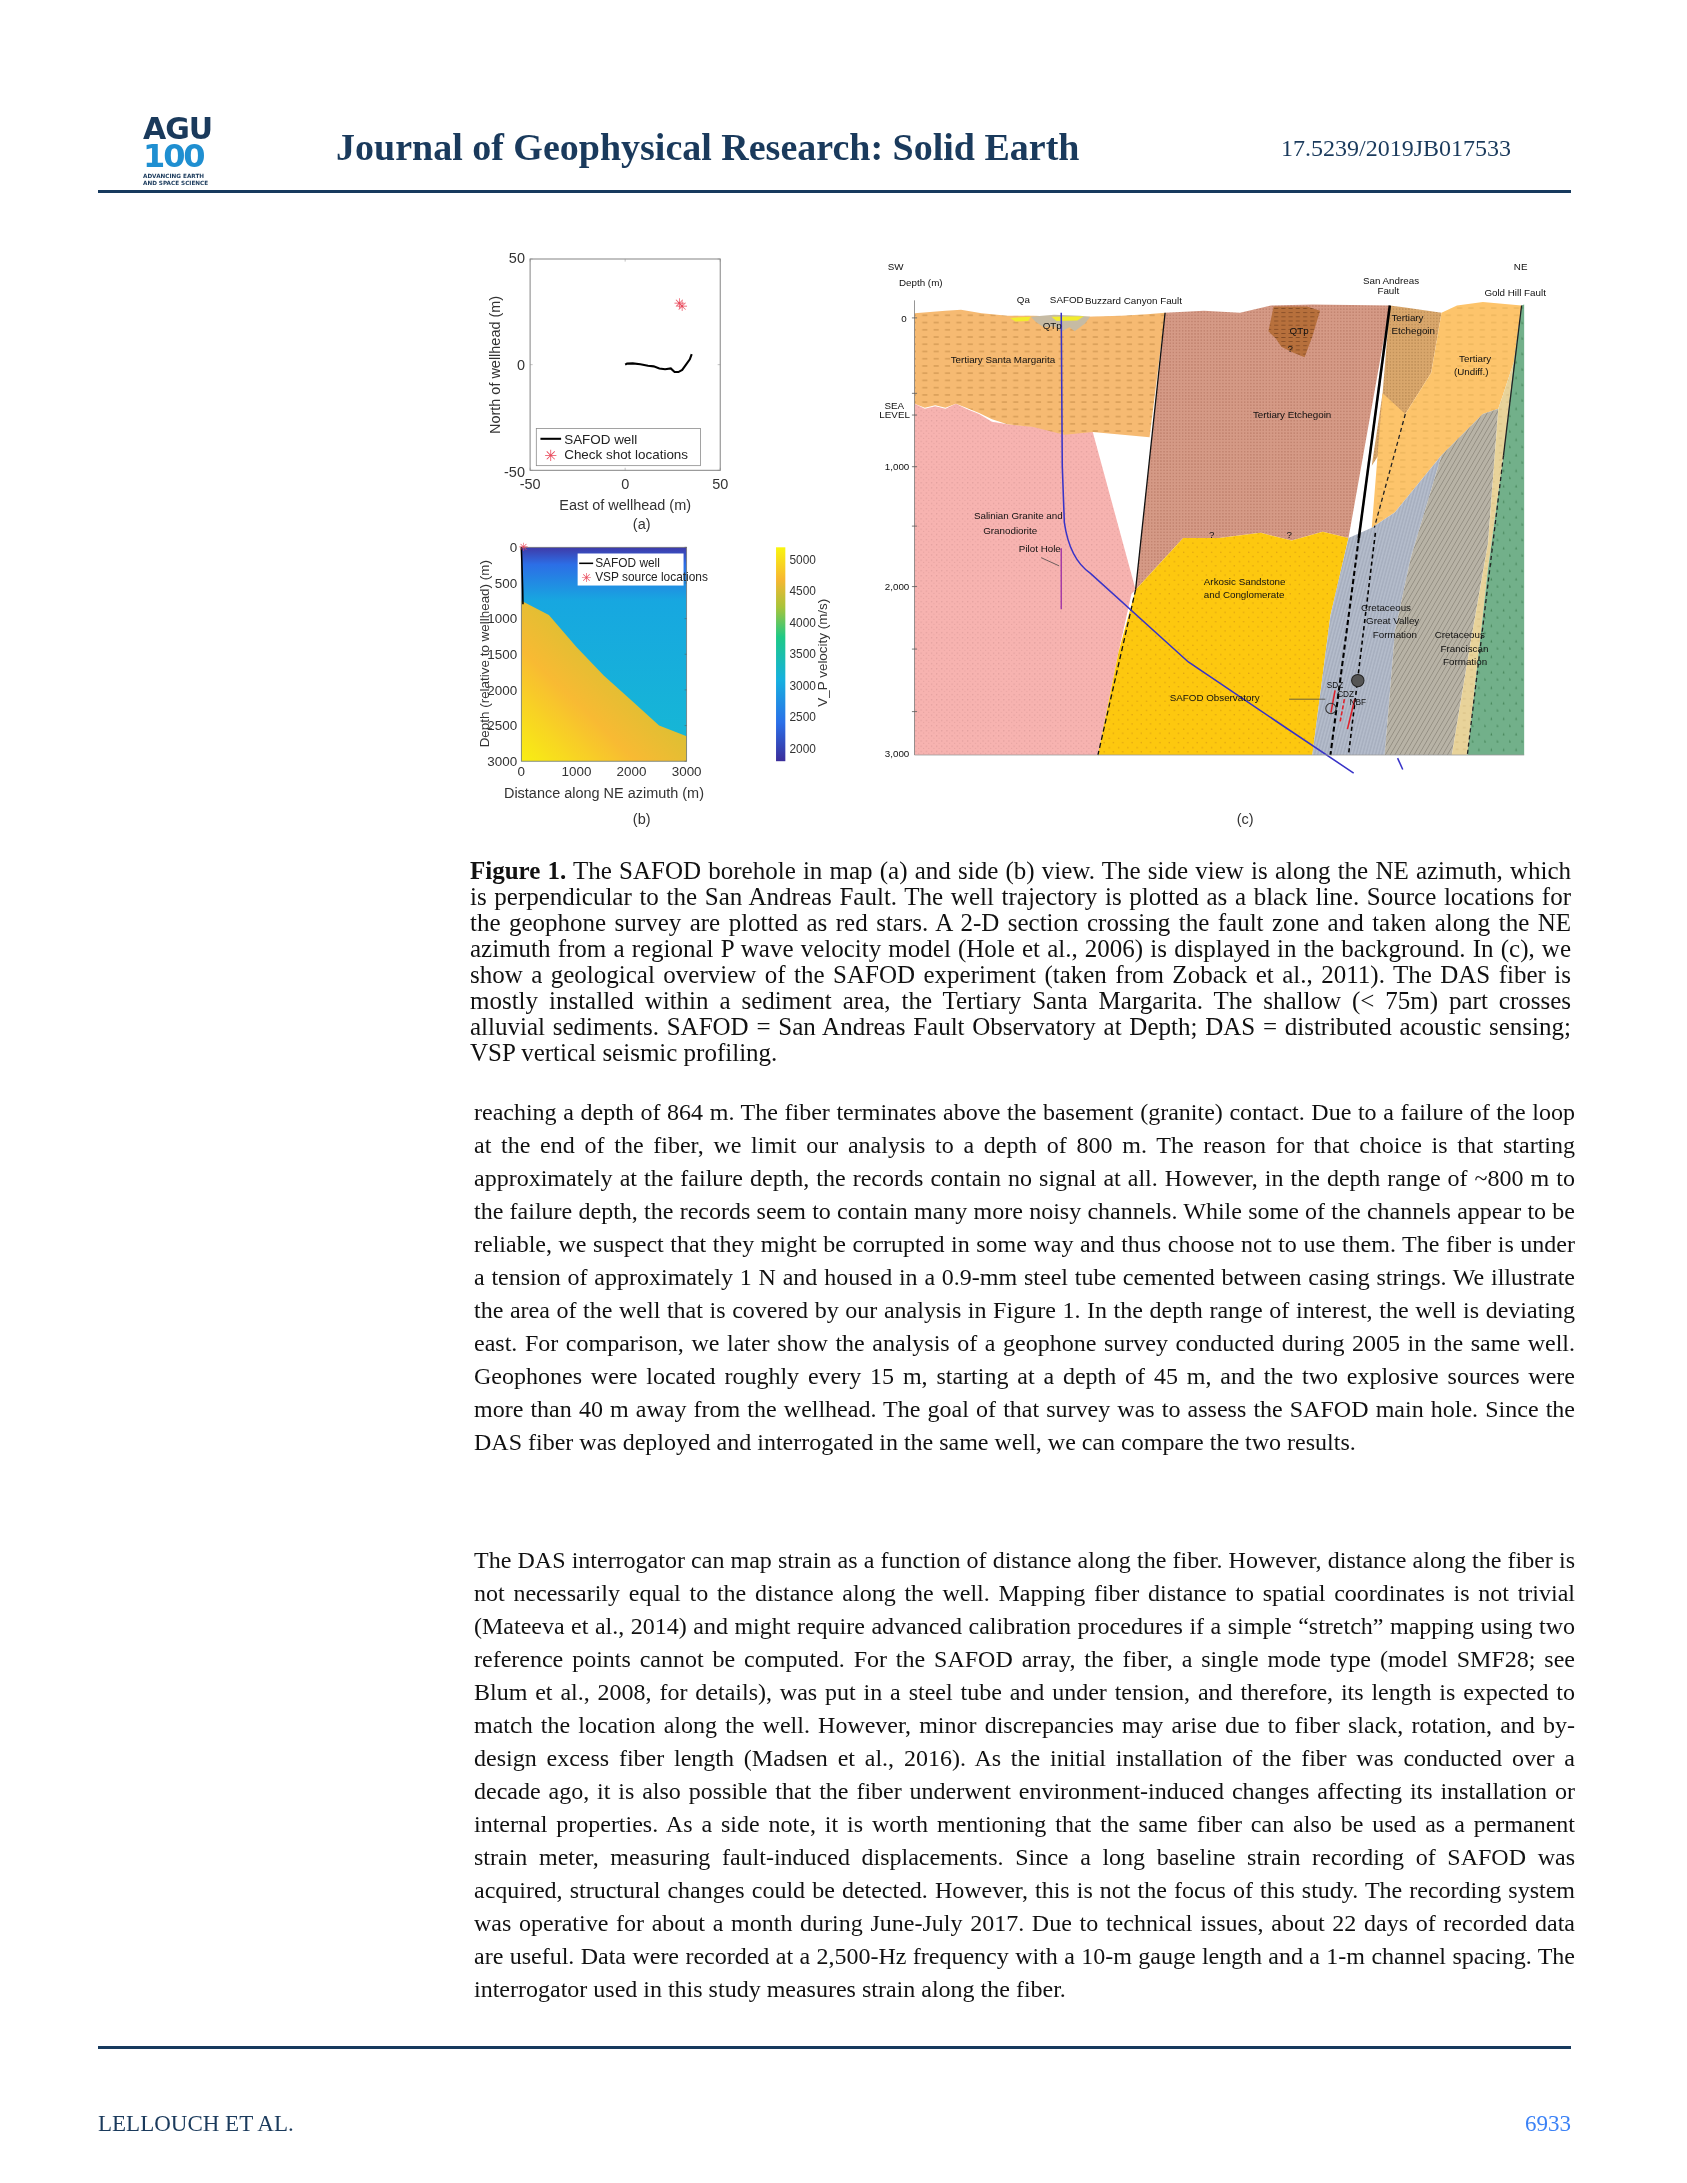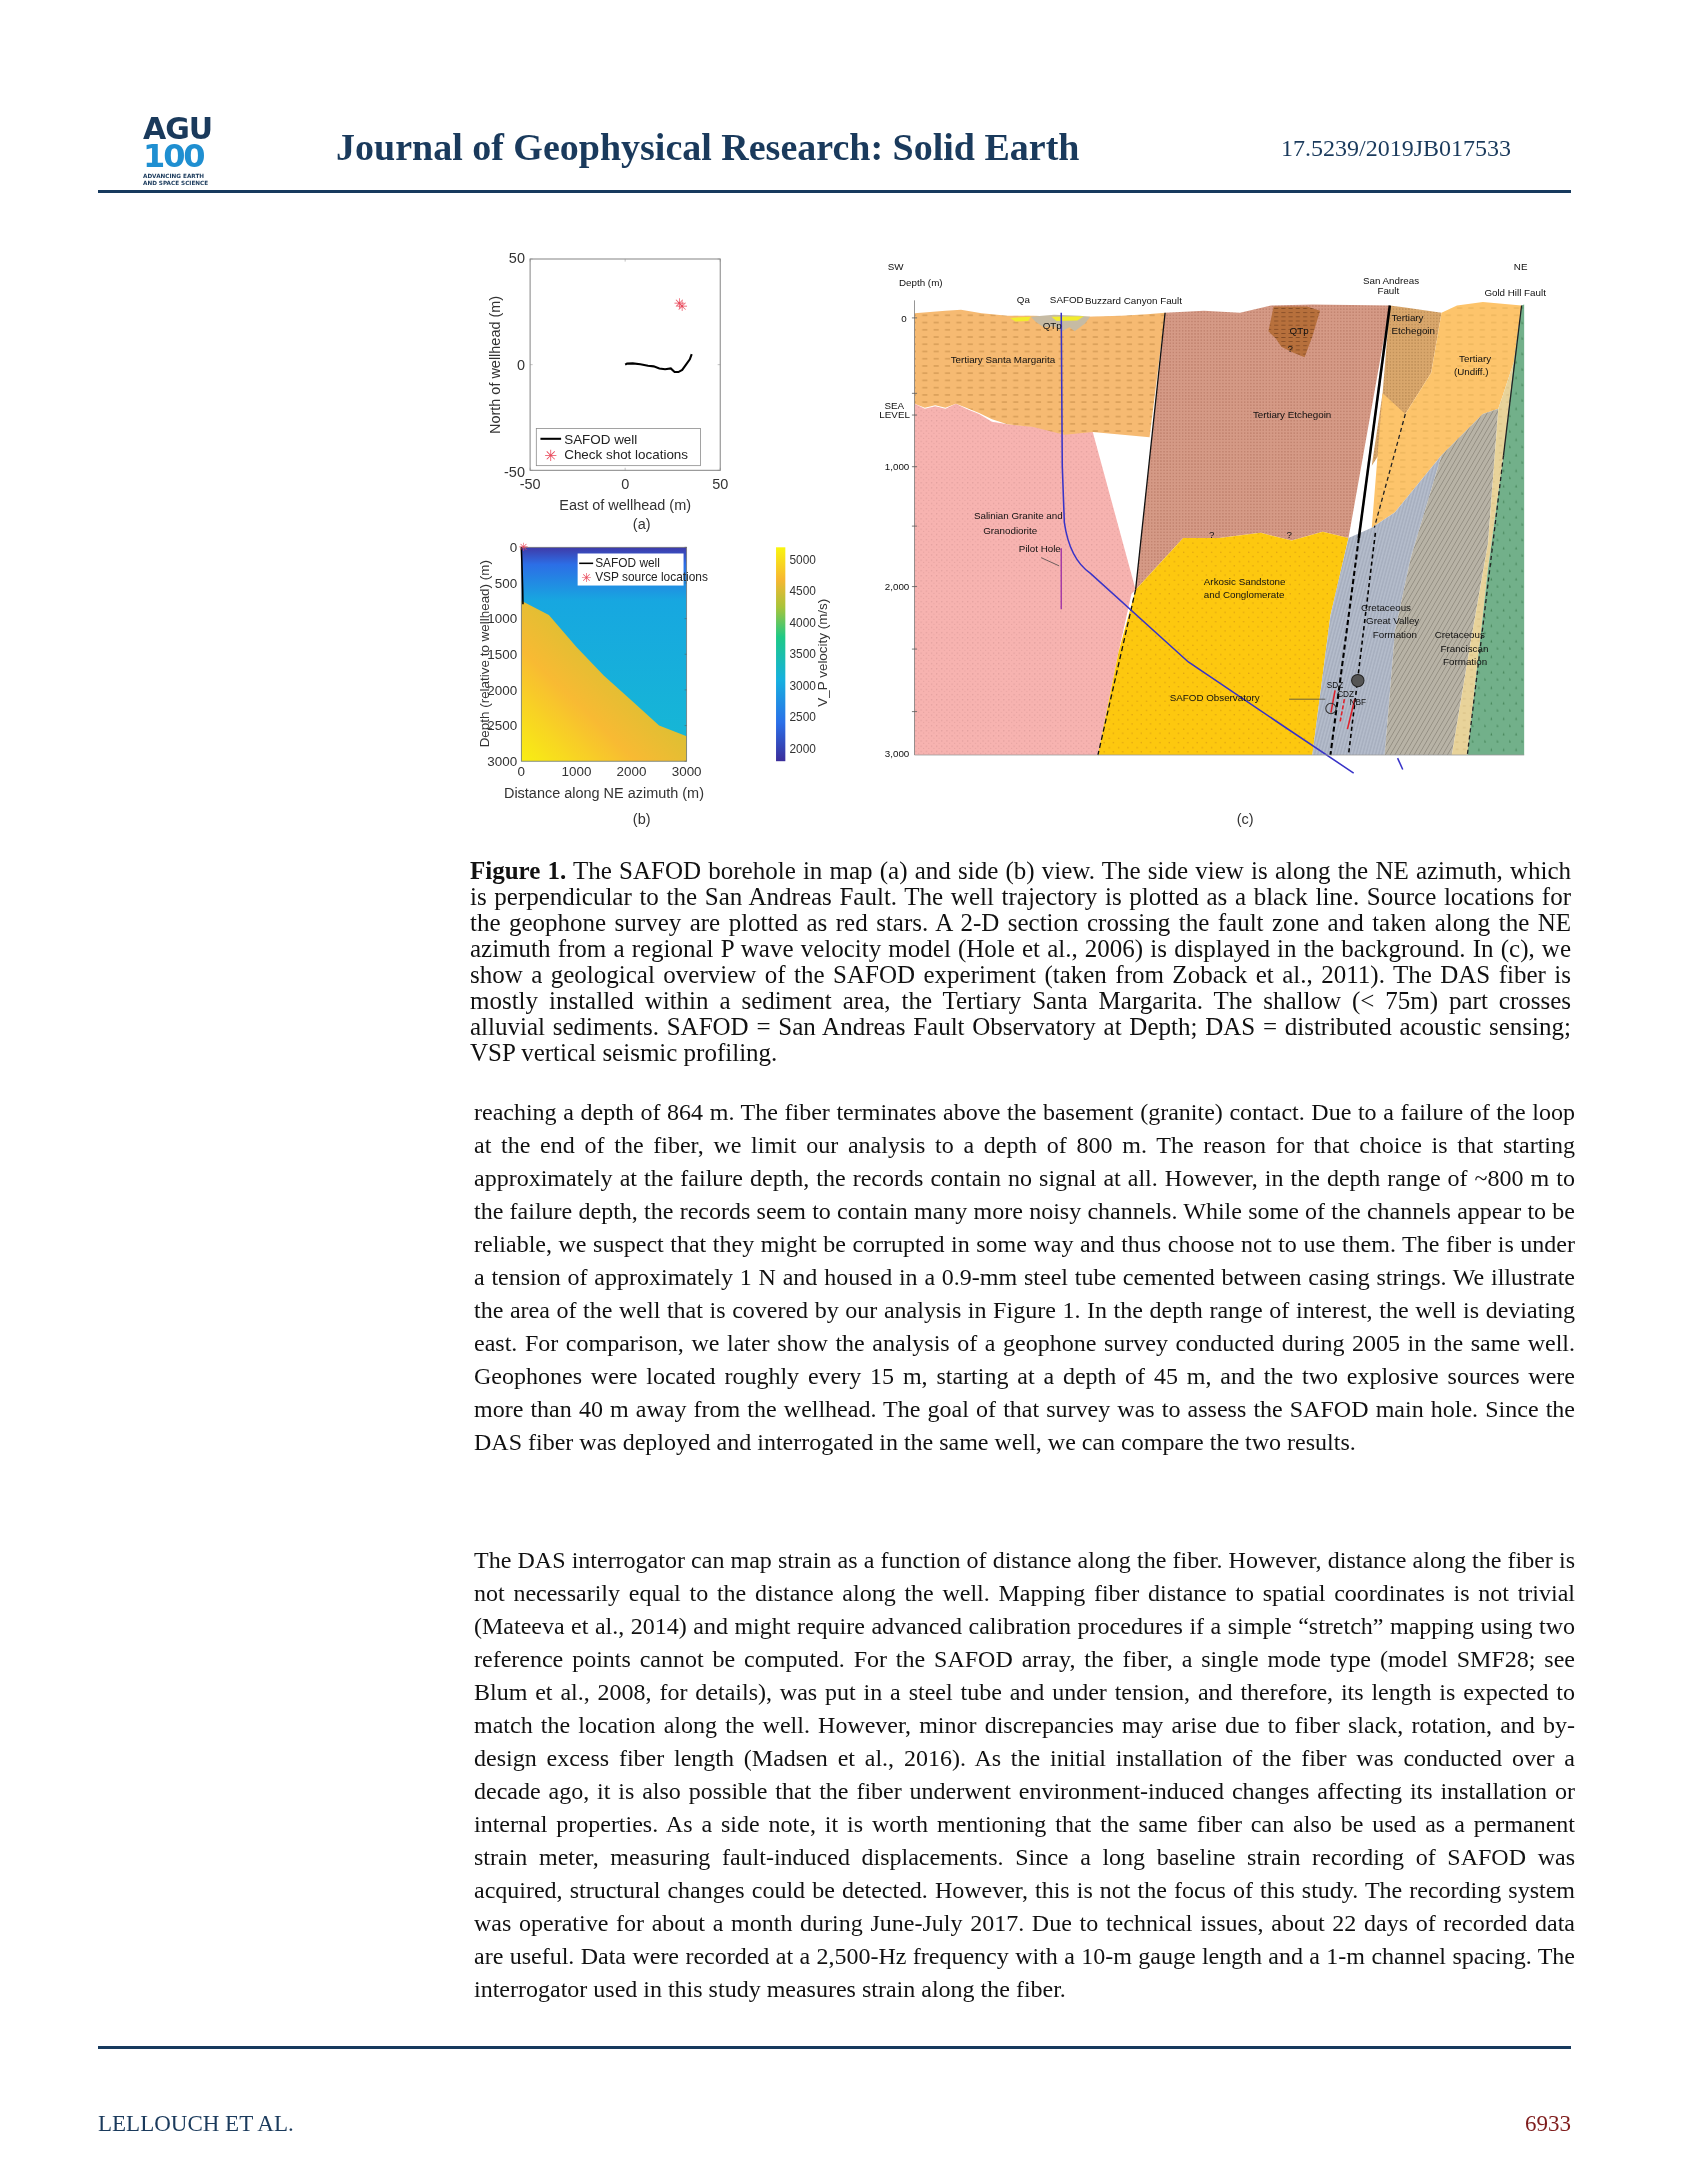--- a/index.html
+++ b/index.html
@@ -15,21 +15,21 @@
   .rule{left:98px;width:1473px;height:3.1px;background:#173a5e;}
   
   svg text{font-family:"Liberation Sans",sans-serif;}
   #fig{left:465px;top:238px;width:1116px;height:600px;}
   
   #caption{left:470px;top:858px;width:1101px;font-family:"Liberation Serif",serif;font-size:25px;line-height:26px;text-align:justify;}
   #caption b{font-weight:bold;}
   
   .para{left:474px;width:1101px;font-family:"Liberation Serif",serif;font-size:24px;line-height:33px;text-align:justify;}
   #footer-author{left:98px;top:2111px;font-family:"Liberation Serif",serif;font-size:23px;color:#1a3a5c;}
-  #footer-page{right:116px;top:2111px;font-family:"Liberation Serif",serif;font-size:23px;color:#7f1d1d;margin-left:8px;}
+  #footer-page{right:116px;top:2111px;font-family:"Liberation Serif",serif;font-size:23px;color:#3b82f6;margin-left:8px;}
 </style>
 </head>
 <body>
 
 <div id="logo" class="abs">
   <div class="agu-top">AGU</div>
   <div class="agu-100">100</div>
   <div class="agu-sub" style="margin-top:3.1px">ADVANCING EARTH</div>
   <div class="agu-sub">AND SPACE SCIENCE</div>
 </div>

